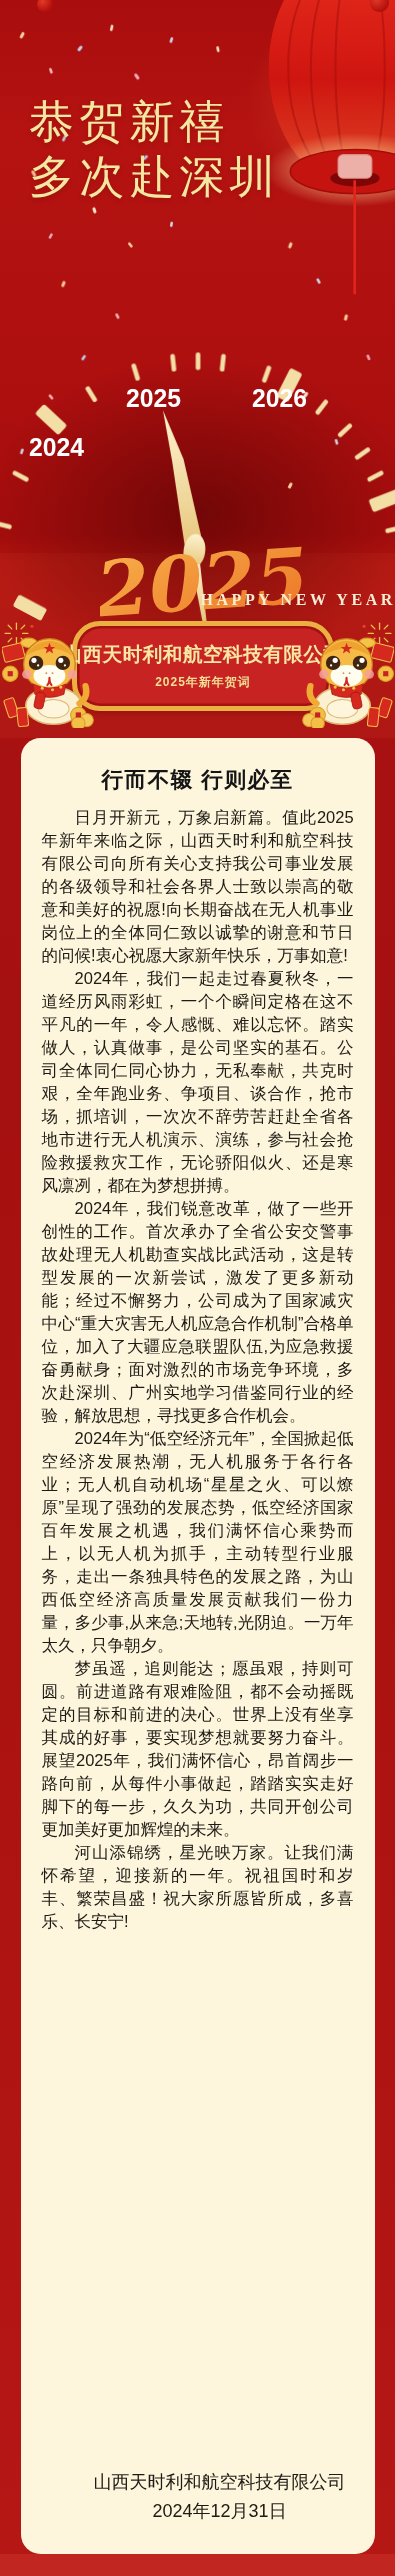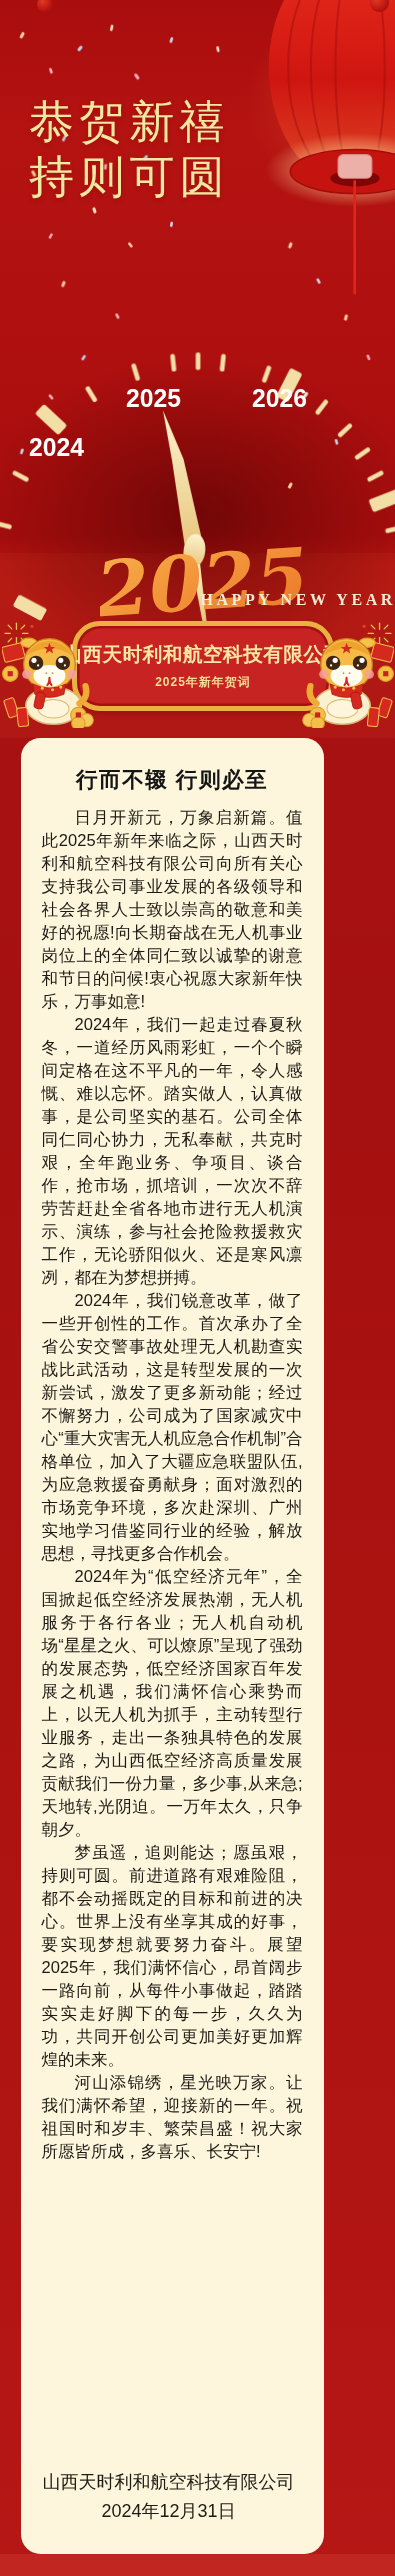--- a/index.html
+++ b/index.html
@@ -17,21 +17,21 @@
   .title{left:29px;width:340px;color:#f2e8a2;font-weight:400;font-size:45px;letter-spacing:5.2px;
     text-shadow:0 1.5px 4.1px rgba(110,15,0,.30);white-space:nowrap;}
   .year{color:#ffffff;font-weight:700;font-size:26px;transform:scaleX(.95);transform-origin:left;white-space:nowrap;}
   .hny{left:0;top:591px;width:396px;text-align:right;color:#f8ecd2;font-family:"Liberation Serif",serif;
     font-weight:700;font-size:16px;letter-spacing:3.6px;}
   .banner{left:72px;top:621px;width:252px;height:80px;background:#c62322;border:5.7px solid #ebb041;
     border-radius:28px;box-shadow:inset 0 0 0 2.6px #a31110, 0 2.1px 5.2px rgba(90,0,0,.25);
     display:flex;flex-direction:column;align-items:center;justify-content:center;gap:6.2px;}
   .banner .co{color:#f7e7a3;font-size:19.6px;font-weight:700;letter-spacing:0.5px;white-space:nowrap;}
   .banner .sub{color:#f3df96;font-size:12px;font-weight:700;letter-spacing:1px;white-space:nowrap;}
-  .card{left:20.6px;top:738px;width:303px;height:1816px;background:#fdf5dc;border-radius:19.6px;overflow:hidden;}
+  .card{left:20.6px;top:738px;width:354px;height:1816px;background:#fdf5dc;border-radius:19.6px;overflow:hidden;}
   .card h1{margin:27px 0 0 0;text-align:center;font-size:21.6px;letter-spacing:1.5px;color:#151515;font-weight:700;}
   .card .body{padding:12.4px 21px 0 21px;}
   .card p{margin:0;text-indent:2em;font-size:16.5px;line-height:23px;text-align:justify;color:#1e1b15;}
   .sign{position:absolute;right:29px;bottom:28px;text-align:center;color:#1e1b15;}
   .sign .co{font-size:18px;line-height:29px;}
   .sign .dt{font-size:18px;line-height:29px;}
   .footer{left:0;top:2554px;width:396px;height:125px;background:linear-gradient(#c0261f,#c52d26);overflow:hidden;}
   .bless{position:absolute;left:0;width:396px;text-align:center;color:#ffffff;font-weight:700;
     font-size:23px;letter-spacing:4.6px;white-space:nowrap;}
 </style>
@@ -97,21 +97,21 @@
     <ellipse cx="185" cy="333" rx="126" ry="43" fill="#c51410" stroke="#a30c08" stroke-width="3"></ellipse>
     <ellipse cx="185" cy="346" rx="48" ry="16" fill="#7e0606"></ellipse>
     <rect x="152" y="300" width="66" height="46" rx="10" fill="#edb0a8" stroke="#d98b80" stroke-width="2"></rect>
     <rect x="182" y="350" width="5" height="222" fill="#e2261c"></rect>
   </svg>
 
   <div class="abs corner-ball" style="left:37px;top:-3.1px;width:15.5px;height:15.5px"></div>
   <div class="abs corner-ball" style="left:370px;top:-6.2px;width:18.5px;height:18.5px"></div>
 
   <div class="abs title" style="top:92px">恭贺新禧</div>
-  <div class="abs title" style="top:147px">持则可圆</div>
+  <div class="abs title" style="top:147px">多次赴深圳</div>
 
   <svg class="abs" style="left:0;top:289px" width="396" height="361" viewBox="0 0 768 700">
     <defs>
       <linearGradient id="hand" x1="0" y1="0" x2="0" y2="1">
         <stop offset="0" stop-color="#fdf3cf"></stop>
           <stop offset="1" stop-color="#e7c478"></stop>
       </linearGradient>
       <filter id="blur1">
           <feGaussianBlur stdDeviation="1.4"></feGaussianBlur>
         </filter>

